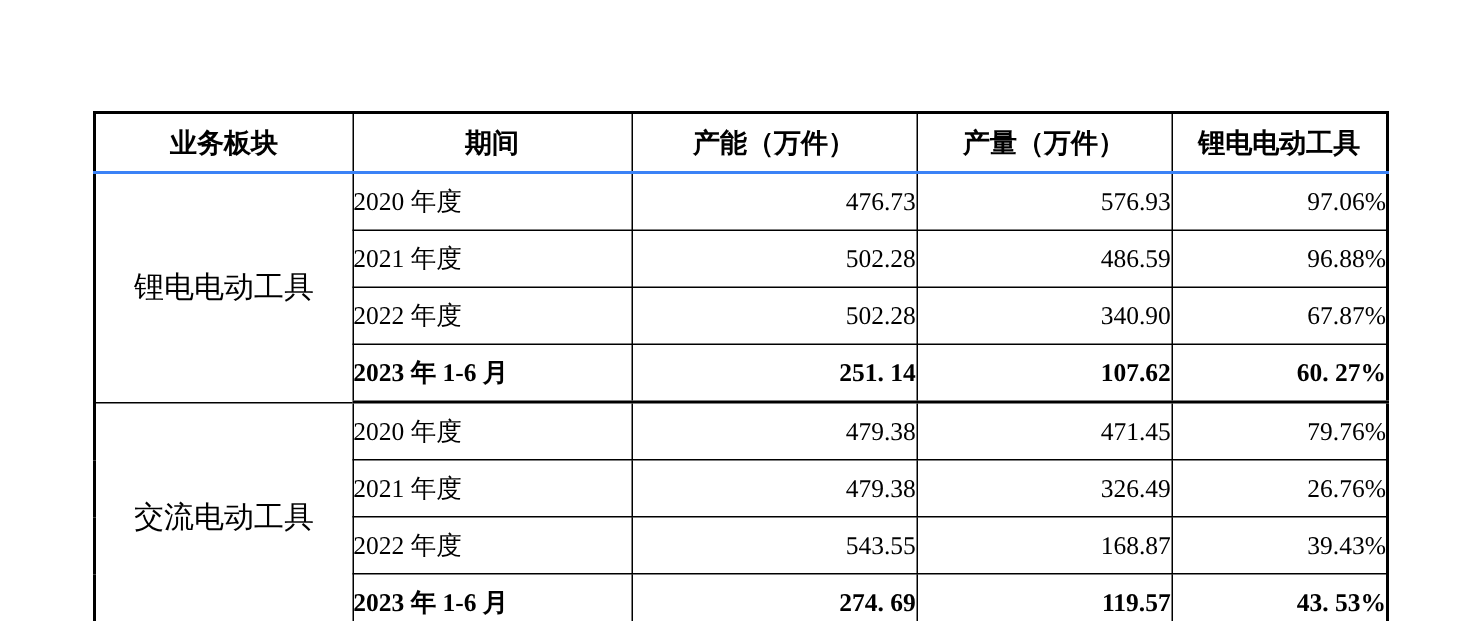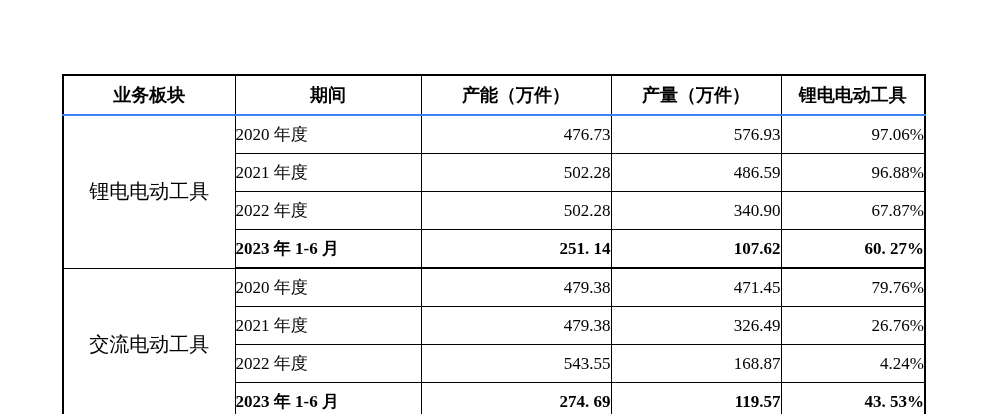--- a/index.html
+++ b/index.html
@@ -159,21 +159,21 @@
         <tr>
           <td class="period nowrap">2021 年度</td>
           <td class="num">479.38</td>
           <td class="num">326.49</td>
           <td class="pct">26.76%</td>
         </tr>
         <tr>
           <td class="period nowrap">2022 年度</td>
           <td class="num">543.55</td>
           <td class="num">168.87</td>
-          <td class="pct">4.24%</td>
+          <td class="pct">39.43%</td>
         </tr>
         <tr class="bold">
           <td class="period nowrap">2023 年 1-6 月</td>
           <td class="num">274. 69</td>
           <td class="num">119.57</td>
           <td class="pct">43. 53%</td>
         </tr>
 
       </tbody>
     </table>

